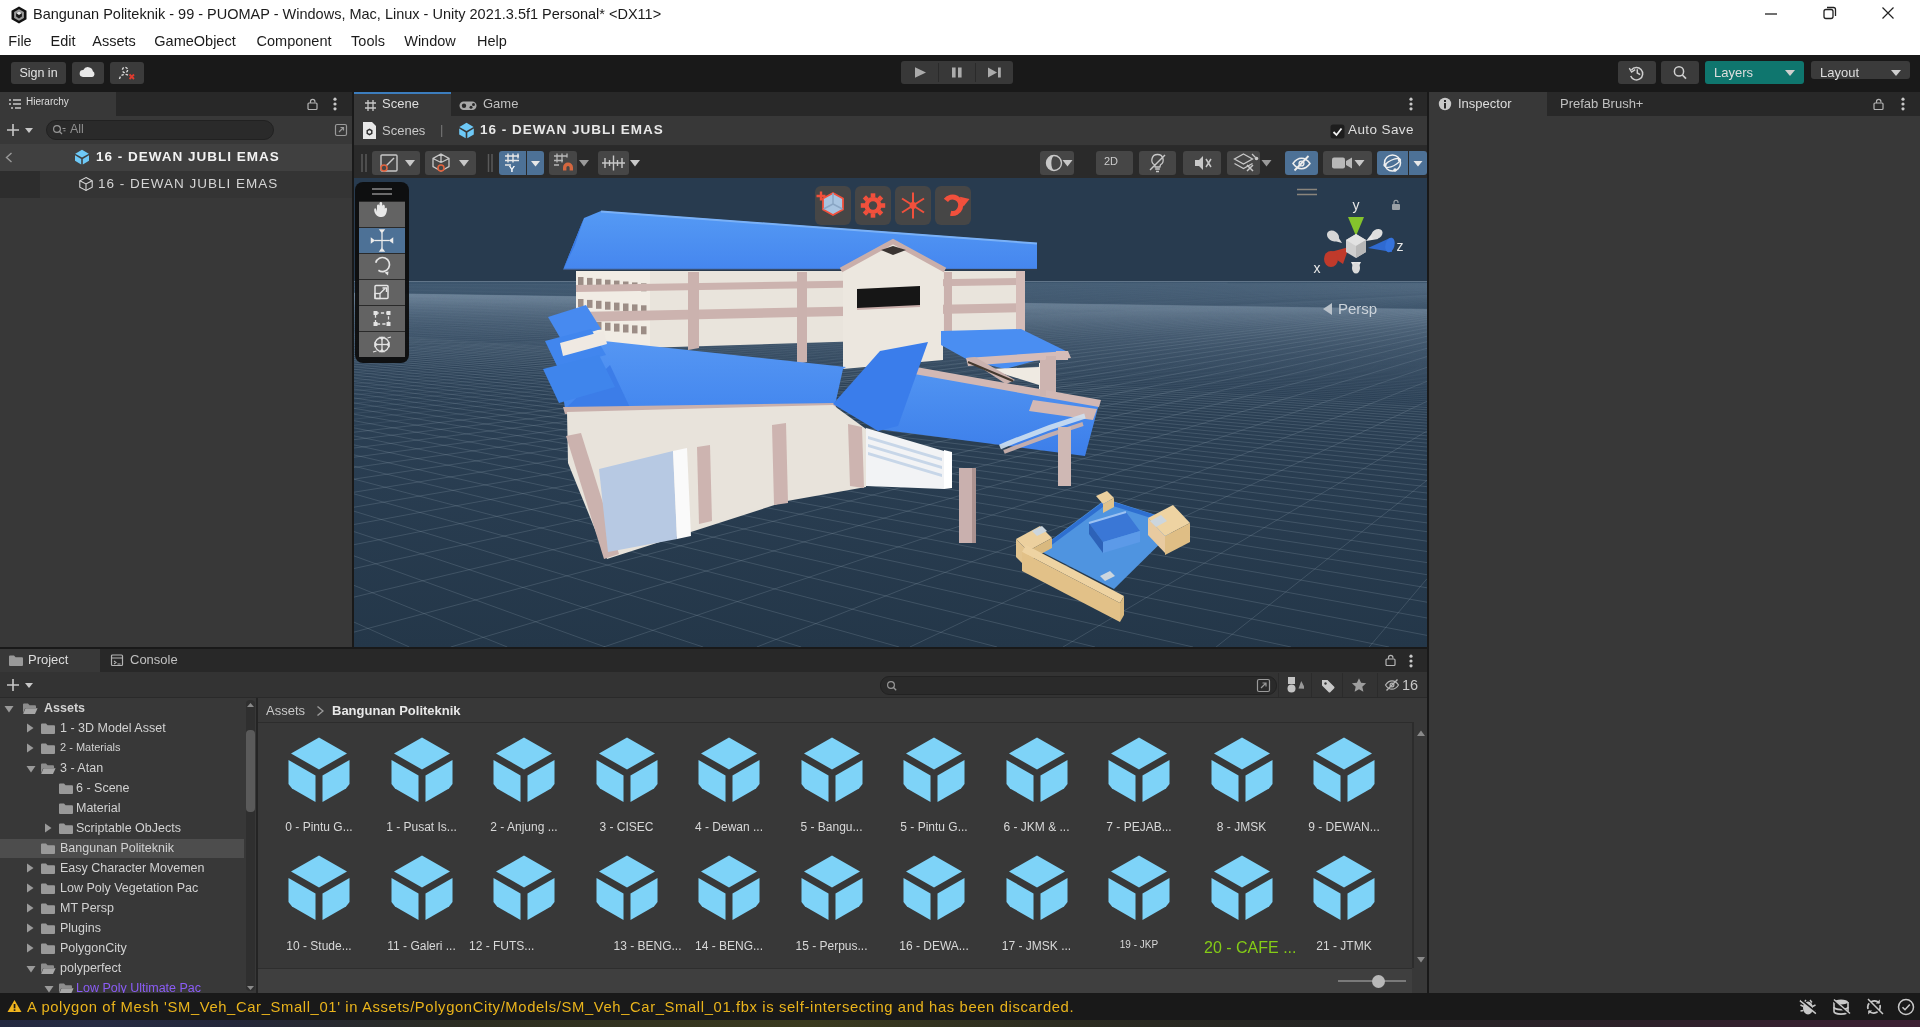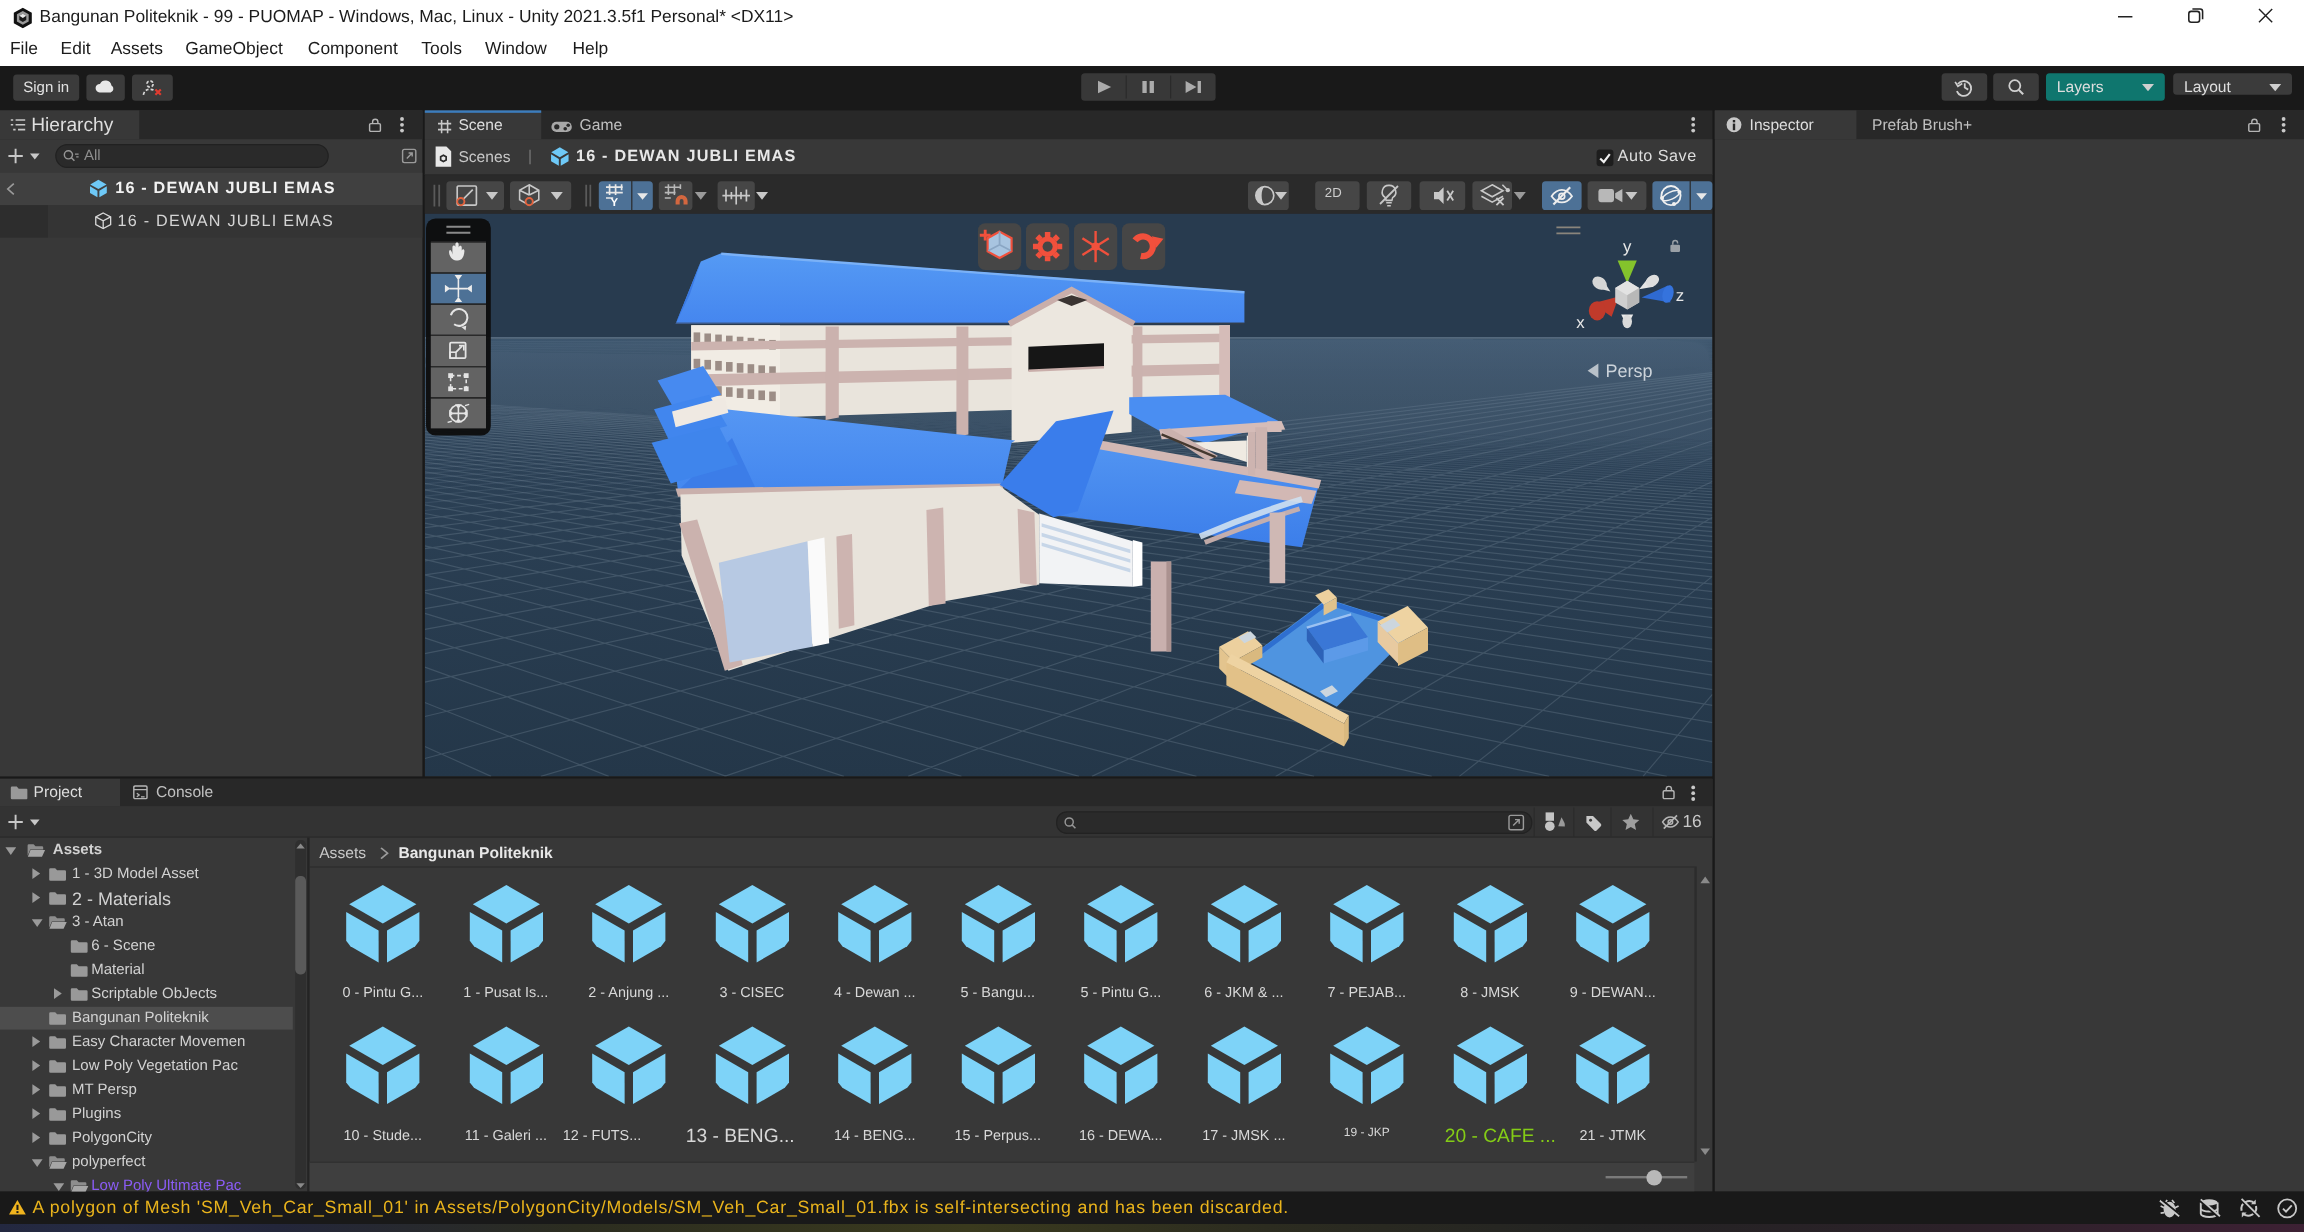--- a/index.html
+++ b/index.html
@@ -70,21 +70,21 @@
 <div class="abs" style="left:1811px;top:61px;width:99px;height:18px;background:#3b3b3b;border-radius:3px;color:#dedede;font-size:13px;line-height:23px;padding-left:9px">Layout</div>
 <svg class="abs" style="left:1891px;top:70px;" width="10" height="6" viewBox="0 0 10 6">
     <path d="M0 0 L10 0 L5 6 Z" fill="#cfcfcf"></path>
   </svg>
 <div class="abs" style="left:0px;top:92px;width:352px;height:555px;background:#383838"></div>
 <div class="abs" style="left:0px;top:92px;width:352px;height:24px;background:#282828"></div>
 <div class="abs" style="left:0px;top:92px;width:116px;height:24px;background:#383838"></div>
 <svg class="abs" style="left:8px;top:97px;" width="14" height="14" viewBox="0 0 14 14">
     <path d="M1 3h2M5 3h8M1 7h2M5 7h8M3 11h2M7 11h6" stroke="#c8c8c8" stroke-width="1.3"></path>
   </svg>
-<div class="abs" style="left:26px;top:96px;font-size:16px;color:#dedede;font-weight:normal;white-space:nowrap;">Hierarchy</div>
+<div class="abs" style="left:26px;top:96px;font-size:10px;color:#dedede;font-weight:normal;white-space:nowrap;">Hierarchy</div>
 <svg class="abs" style="left:306px;top:97px;" width="13" height="14" viewBox="0 0 13 14">
     <rect x="2" y="6" width="9" height="6.5" rx="1" fill="none" stroke="#b4b4b4" stroke-width="1.2"></rect>
 <path d="M4.5 6 V4.5 a2.2 2.2 0 0 1 4.4 0 M8.9 4.5 v1" fill="none" stroke="#b4b4b4" stroke-width="1.2"></path>
   </svg>
 <svg class="abs" style="left:332px;top:97px;" width="6" height="14" viewBox="0 0 6 14">
     <g fill="#c8c8c8">
       <circle cx="3" cy="2.2" r="1.6"></circle>
       <circle cx="3" cy="7" r="1.6"></circle>
       <circle cx="3" cy="11.8" r="1.6"></circle>
     </g>
@@ -593,21 +593,21 @@
 <svg class="abs" style="left:40px;top:721px;" width="16" height="15" viewBox="0 0 16 15">
     <path d="M1 3.5 a1 1 0 0 1 1-1 h4 l1.6 1.8 h6.4 a1 1 0 0 1 1 1 V12 a1 1 0 0 1-1 1 H2 a1 1 0 0 1-1-1 Z" fill="#999999"></path>
   </svg>
 <div class="abs" style="left:60px;top:721px;font-size:12.5px;color:#d2d2d2;font-weight:normal;white-space:nowrap;">1 - 3D Model Asset</div>
 <svg class="abs" style="left:26px;top:743px;" width="8" height="10" viewBox="0 0 8 10">
     <path d="M1 0.5 l6.5 4.5 L1 9.5 Z" fill="#9a9a9a"></path>
   </svg>
 <svg class="abs" style="left:40px;top:741px;" width="16" height="15" viewBox="0 0 16 15">
     <path d="M1 3.5 a1 1 0 0 1 1-1 h4 l1.6 1.8 h6.4 a1 1 0 0 1 1 1 V12 a1 1 0 0 1-1 1 H2 a1 1 0 0 1-1-1 Z" fill="#999999"></path>
   </svg>
-<div class="abs" style="left:60px;top:741px;font-size:15px;color:#d2d2d2;font-weight:normal;white-space:nowrap;">2 - Materials</div>
+<div class="abs" style="left:60px;top:741px;font-size:11px;color:#d2d2d2;font-weight:normal;white-space:nowrap;">2 - Materials</div>
 <svg class="abs" style="left:26px;top:765px;" width="10" height="8" viewBox="0 0 10 8">
     <path d="M0.5 1 h9 l-4.5 6.5 Z" fill="#9a9a9a"></path>
   </svg>
 <svg class="abs" style="left:40px;top:761px;" width="16" height="15" viewBox="0 0 16 15">
     <path d="M1 3.5 a1 1 0 0 1 1-1 h4 l1.6 1.8 h5.4 a1 1 0 0 1 1 1 V7 H3.2 L1 12.2 Z" fill="#8d8d8d"></path>
     <path d="M3.4 7.3 h12.2 L13 13 H1.2 Z" fill="#a6a6a6"></path>
   </svg>
 <div class="abs" style="left:60px;top:761px;font-size:12.5px;color:#d2d2d2;font-weight:normal;white-space:nowrap;">3 - Atan</div>
 <svg class="abs" style="left:58px;top:781px;" width="16" height="15" viewBox="0 0 16 15">
     <path d="M1 3.5 a1 1 0 0 1 1-1 h4 l1.6 1.8 h6.4 a1 1 0 0 1 1 1 V12 a1 1 0 0 1-1 1 H2 a1 1 0 0 1-1-1 Z" fill="#999999"></path>
@@ -777,21 +777,21 @@
     <polygon points="35,2.5 63,18.5 35,34.5 7,18.5" fill="#7ed3f8"></polygon>
 <polygon points="4.5,25 31.5,40.5 31.5,67 8,53.5 4.5,49" fill="#7ed3f8"></polygon>
 <polygon points="65.5,25 38.5,40.5 38.5,67 62,53.5 65.5,49" fill="#7ed3f8"></polygon>
   </svg>
 <div class="abs" style="left:524px;top:939px;width:110px;margin-left:-55px;text-align:left;font-size:12px;color:#d8d8d8;white-space:nowrap">12 - FUTS...</div>
 <svg class="abs" style="left:591.5px;top:853px;" width="70" height="70" viewBox="0 0 70 70">
     <polygon points="35,2.5 63,18.5 35,34.5 7,18.5" fill="#7ed3f8"></polygon>
 <polygon points="4.5,25 31.5,40.5 31.5,67 8,53.5 4.5,49" fill="#7ed3f8"></polygon>
 <polygon points="65.5,25 38.5,40.5 38.5,67 62,53.5 65.5,49" fill="#7ed3f8"></polygon>
   </svg>
-<div class="abs" style="left:626.5px;top:939px;width:110px;margin-left:-55px;text-align:left;font-size:16px;color:#d8d8d8;white-space:nowrap">13 - BENG...</div>
+<div class="abs" style="left:626.5px;top:939px;width:110px;margin-left:-55px;text-align:right;font-size:12px;color:#d8d8d8;white-space:nowrap">13 - BENG...</div>
 <svg class="abs" style="left:694px;top:853px;" width="70" height="70" viewBox="0 0 70 70">
     <polygon points="35,2.5 63,18.5 35,34.5 7,18.5" fill="#7ed3f8"></polygon>
 <polygon points="4.5,25 31.5,40.5 31.5,67 8,53.5 4.5,49" fill="#7ed3f8"></polygon>
 <polygon points="65.5,25 38.5,40.5 38.5,67 62,53.5 65.5,49" fill="#7ed3f8"></polygon>
   </svg>
 <div class="abs" style="left:729px;top:939px;width:110px;margin-left:-55px;text-align:center;font-size:12px;color:#d8d8d8;white-space:nowrap">14 - BENG...</div>
 <svg class="abs" style="left:796.5px;top:853px;" width="70" height="70" viewBox="0 0 70 70">
     <polygon points="35,2.5 63,18.5 35,34.5 7,18.5" fill="#7ed3f8"></polygon>
 <polygon points="4.5,25 31.5,40.5 31.5,67 8,53.5 4.5,49" fill="#7ed3f8"></polygon>
 <polygon points="65.5,25 38.5,40.5 38.5,67 62,53.5 65.5,49" fill="#7ed3f8"></polygon>

